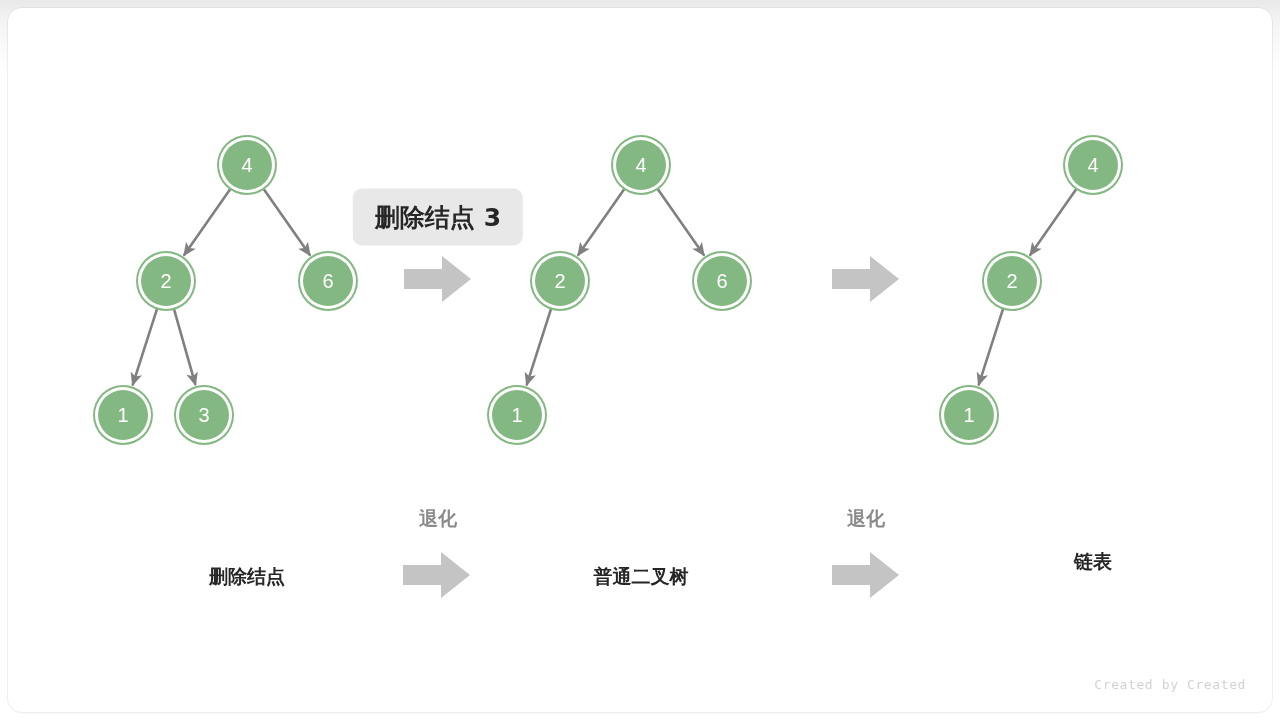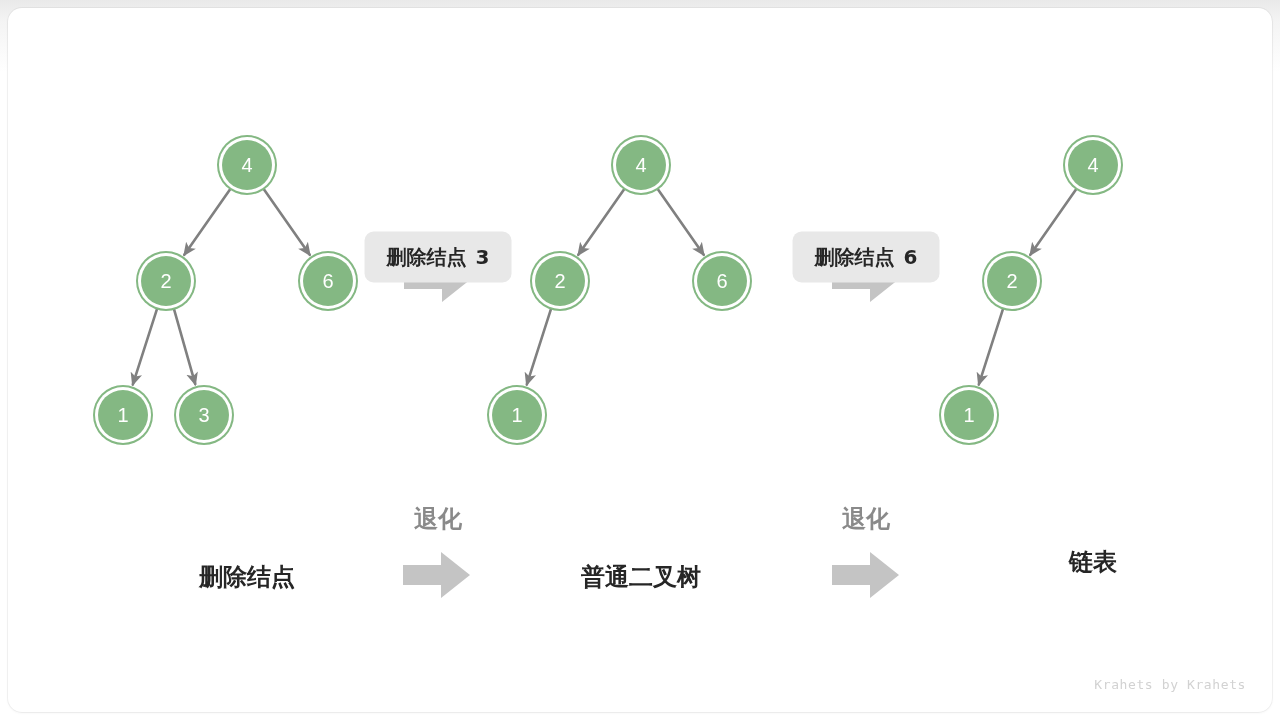--- a/index.html
+++ b/index.html
@@ -66,44 +66,43 @@
     height: 720px;
     pointer-events: none;
   }
 
   
   .pill {
     position: absolute;
     background: #e8e8e8;
     border-radius: 9px;
     color: #262626;
-    font-size: 20px;
+    font-size: 25px;
     font-weight: bold;
     padding: 12px 22px;
     white-space: nowrap;
     transform: translate(-50%, -50%);
-    margin-top: 40px;
   }
   .pill .num {
     margin-left: 9px;
     font-family: "DejaVu Sans", sans-serif;
   }
 
   
   .block-arrow {
     position: absolute;
     transform: translate(-50%, -50%);
   }
 
   
   .caption {
     position: absolute;
     transform: translate(-50%, -50%);
     white-space: nowrap;
-    font-size: 24px;
+    font-size: 19px;
     font-weight: bold;
     color: #262626;
   }
   .caption.sub {
     color: #8a8a8a;
   }
 
   
   #watermark {
     position: absolute;
@@ -176,26 +175,23 @@
     </div>
     <div class="block-arrow" style="left:866px; top:577px;">
       <svg width="68" height="50" viewBox="0 0 68 50" xmlns="http://www.w3.org/2000/svg">
         <path d="M 0 15 L 38 15 L 38 2 L 67 25 L 38 48 L 38 35 L 0 35 Z" fill="#c4c4c4"></path>
       </svg>
     </div>
 
     <div class="pill" style="left:438px; top:217px;">
       <span>删除结点</span><span class="num">3</span>
     </div>
-    <div class="pill" style="left:866px; top:217px;">
-      <span>删除结点</span><span class="num">6</span>
-    </div>
 
     <div class="caption sub" style="left:438px; top:519px;">退化</div>
     <div class="caption sub" style="left:866px; top:519px;">退化</div>
 
     <div class="caption" style="left:247px; top:577px;">删除结点</div>
     <div class="caption" style="left:641px; top:577px;font-family:Liberation Mono, monospace;">普通二叉树</div>
     <div class="caption" style="left:1093px; top:562px;">链表</div>
 
-    <div id="watermark">Krahets by Krahets</div>
+    <div id="watermark">Created by Created</div>
   </div>
 </div>
 
 </body></html>

